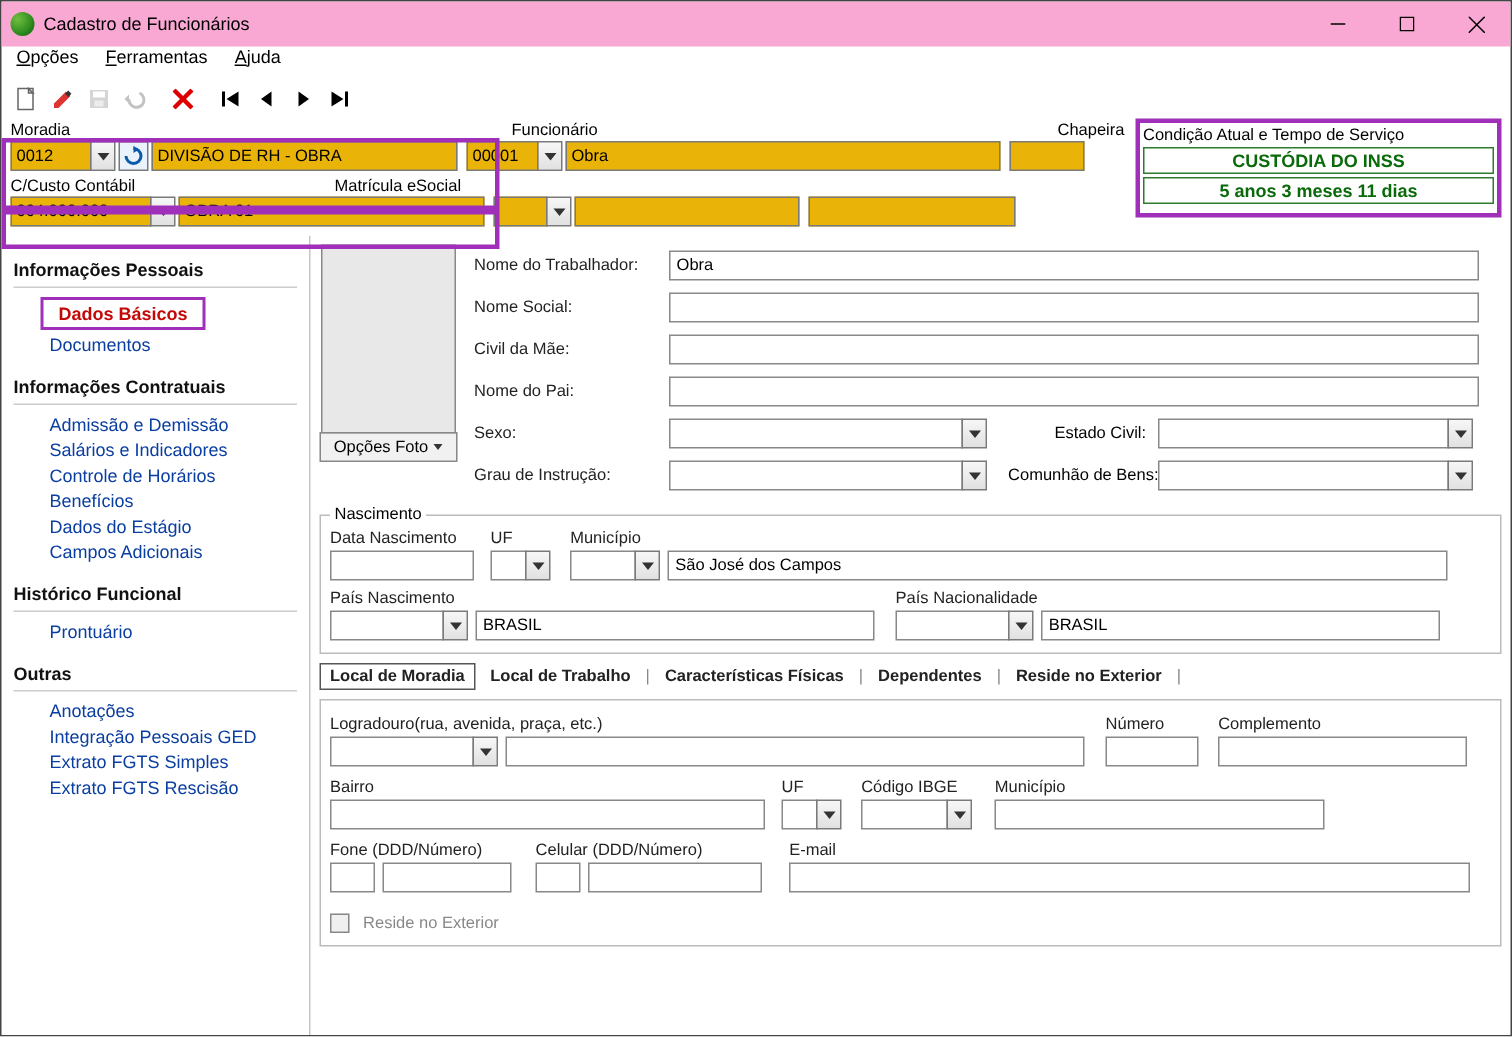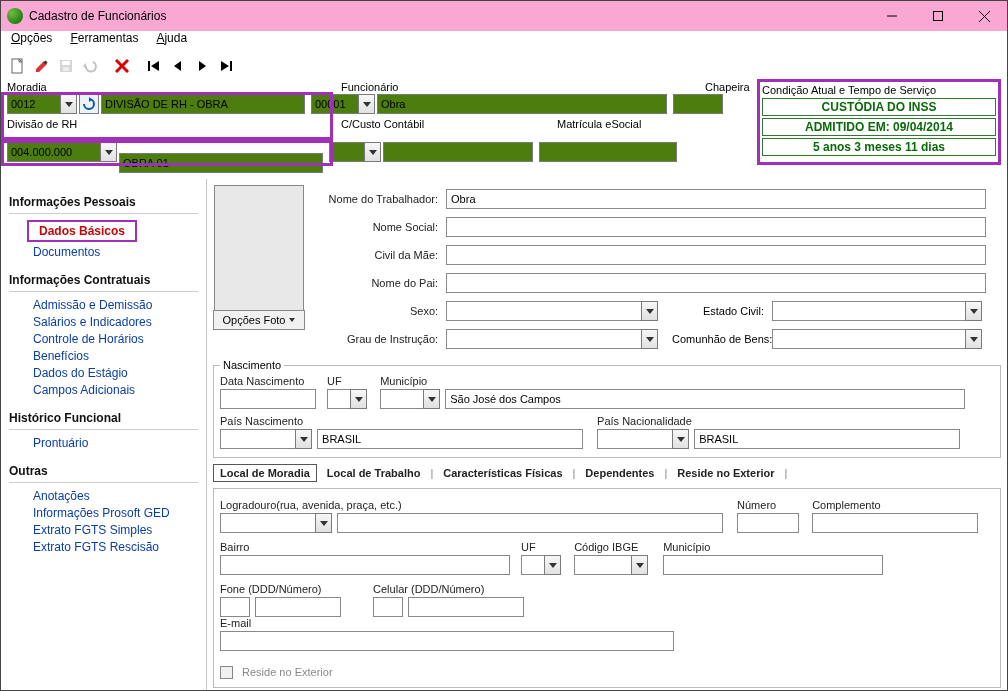--- a/index.html
+++ b/index.html
@@ -22,21 +22,21 @@
   
   .toolbar { height: 26px; display: flex; align-items: center; padding: 0 6px; gap: 2px; }
   .tbsep { width: 6px; }
   .tbtn { width: 22px; height: 22px; display: flex; align-items: center; justify-content: center; }
   .tbtn.disabled { opacity: .35; }
 
   
   .header-area { padding: 2px 6px 6px 6px; position: relative; }
   .row { display: flex; align-items: center; }
   .lbl { font-size: 11px; color: #000; }
-  .input, .combo { border: 1px solid #7a7a7a; background: #4d7c0f; height: 20px; font-size: 11px; padding: 0 3px; }
+  .input, .combo { border: 1px solid #7a7a7a; background: #eab308; height: 20px; font-size: 11px; padding: 0 3px; }
   .combo-btn { width: 17px; height: 20px; border: 1px solid #7a7a7a; background: linear-gradient(#f7f7f7,#e1e1e1); display: inline-flex; align-items: center; justify-content: center; margin-left: -1px; }
   .combo-btn::after { content: ""; border-left: 4px solid transparent; border-right: 4px solid transparent; border-top: 5px solid #333; }
   .refresh-btn { width: 20px; height: 20px; border: 1px solid #7a7a7a; background: #eaf3fb; display: inline-flex; align-items: center; justify-content: center; margin: 0 2px; }
   
   
   .hl-purple { position: absolute; border: 3px solid #A030B9; pointer-events: none; }
 
   
   .status-box { position: absolute; right: 6px; top: 0; width: 244px; border: 3px solid #A030B9; }
   .status-inner { padding: 2px 2px 4px 2px; }
@@ -54,21 +54,21 @@
 
   .content { flex:1; border-left: 1px solid #c6c6c6; padding: 6px 6px 6px 6px; overflow: auto; }
   
   .photo-box { width: 90px; height: 126px; border: 1px solid #888; background: #e8e8e8; display: inline-block; vertical-align: top; }
   .photo-wrap { display:inline-block; vertical-align: top; text-align:center; }
   .photo-opt { width:92px; height:20px; border:1px solid #888; background:#f1f1f1; display:flex; align-items:center; justify-content:center; font-size:11px; margin-top:-1px;}
   .photo-opt::after{content:""; margin-left:4px; border-left:3px solid transparent; border-right:3px solid transparent; border-top:4px solid #333;}
   
   .form-rows { display:inline-block; vertical-align: top; margin-left: 8px; }
   .frow { display:flex; align-items:center; height:28px; }
-  .flabel { width: 130px; text-align: right; padding-right: 8px; font-size: 11px; color:#222;}
+  .flabel { width: 130px; text-align: left; padding-right: 8px; font-size: 11px; color:#222;}
   .ftext { border:1px solid #888; height:20px; font-size:11px; padding:0 4px; }
   .fcombo { display:inline-flex; }
   .fcombo .ftext { }
   .fcombo .combo-btn{ height:20px;}
   
   fieldset.group { border:1px solid #bbb; margin:6px 0; padding: 4px 6px 8px 6px;}
   fieldset.group > legend { font-size:11px; padding: 0 3px; }
   
   .mini-lbl { font-size:11px; color:#222; display:block; margin-bottom:2px;}
   .col { display:inline-block; vertical-align: top; margin-right: 6px;}
@@ -193,46 +193,44 @@
       <input class="input" style="width: 204px;" value="DIVISÃO DE RH - OBRA">
       <div style="width:6px;"></div>
       <input class="input" style="width: 48px;" value="00001">
       <div class="combo-btn"></div>
       <input class="input" style="width: 290px; margin-left: 2px;" value="Obra">
       <div style="width:6px;"></div>
       <input class="input" style="width: 50px;" value="">
     </div>
 
     <div class="row" style="margin-top:4px;">
-      <div style="width:334px;"><span class="lbl">Divisão de RH</span></div>
       <div style="width:216px;"><span class="lbl">C/Custo Contábil</span></div>
       <div><span class="lbl">Matrícula eSocial</span></div>
     </div>
 
     <div class="row" style="margin-top:1px;">
       <input class="input" style="width: 94px;" value="004.000.000">
       <div class="combo-btn"></div>
-      <input class="input" style="width: 204px; margin-left: 2px; margin-top: 22px;" value="OBRA 01">
+      <input class="input" style="width: 204px; margin-left: 2px;" value="OBRA 01">
       <div style="width:6px;"></div>
       <input class="input" style="width: 36px;" value="">
       <div class="combo-btn"></div>
       <input class="input" style="width: 150px; margin-left: 2px;" value="">
       <div style="width:6px;"></div>
       <input class="input" style="width: 138px;" value="">
     </div>
 
     <div class="hl-purple" style="left:0px; top:13px; width:332px; height:48px;"></div>
 
     <div class="hl-purple" style="left:0px; top:61px; width:332px; height:26px;"></div>
 
     <div class="status-box">
       <div class="status-inner">
         <div class="status-title">Condição Atual e Tempo de Serviço</div>
         <div class="status-line">CUSTÓDIA DO INSS</div>
-        <div class="status-line">ADMITIDO EM: 09/04/2014</div>
         <div class="status-line">5 anos 3 meses 11 dias</div>
       </div>
     </div>
   </div>
 
   <div class="body">
 
     <div class="sidebar">
       <div class="side-group">Informações Pessoais</div>
       <hr class="side-rule">
@@ -248,21 +246,21 @@
       <span class="side-link">Dados do Estágio</span>
       <span class="side-link">Campos Adicionais</span>
 
       <div class="side-group" style="margin-top:14px;">Histórico Funcional</div>
       <hr class="side-rule">
       <span class="side-link">Prontuário</span>
 
       <div class="side-group" style="margin-top:14px;">Outras</div>
       <hr class="side-rule">
       <span class="side-link">Anotações</span>
-      <span class="side-link">Informações Prosoft GED</span>
+      <span class="side-link">Integração Pessoais GED</span>
       <span class="side-link">Extrato FGTS Simples</span>
       <span class="side-link">Extrato FGTS Rescisão</span>
     </div>
 
     <div class="content">
 
       <div style="white-space:nowrap;">
         <div class="photo-wrap">
           <div class="photo-box"></div>
           <div class="photo-opt">
@@ -412,21 +410,21 @@
             <span class="mini-lbl">Município</span>
             <input class="ftext" style="width: 220px;">
           </div>
         </div>
         <div style="margin-top:8px;">
           <div class="col" style="width:128px;">
             <span class="mini-lbl">Fone (DDD/Número)</span>
             <input class="ftext" style="width: 30px;">
             <input class="ftext" style="width: 86px; margin-left: 2px;">
           </div>
-          <div class="col" style="width:160px;margin-left:16px;">
+          <div class="col" style="width:160px;">
             <span class="mini-lbl">Celular (DDD/Número)</span>
             <input class="ftext" style="width: 30px;">
             <input class="ftext" style="width: 116px; margin-left: 2px;">
           </div>
           <div class="col" style="width:456px;">
             <span class="mini-lbl">E-mail</span>
             <input class="ftext" style="width: 454px;">
           </div>
         </div>
         <div style="margin-top:14px;">

